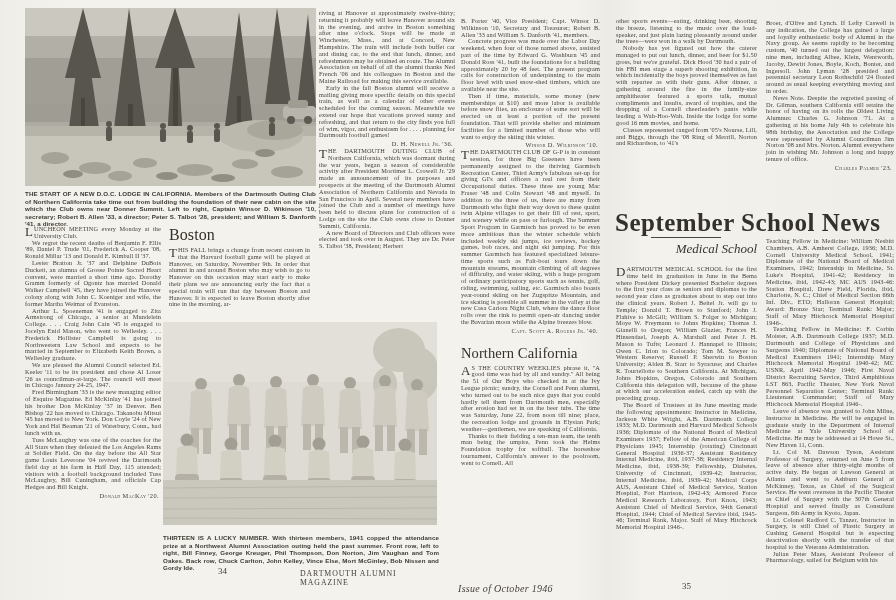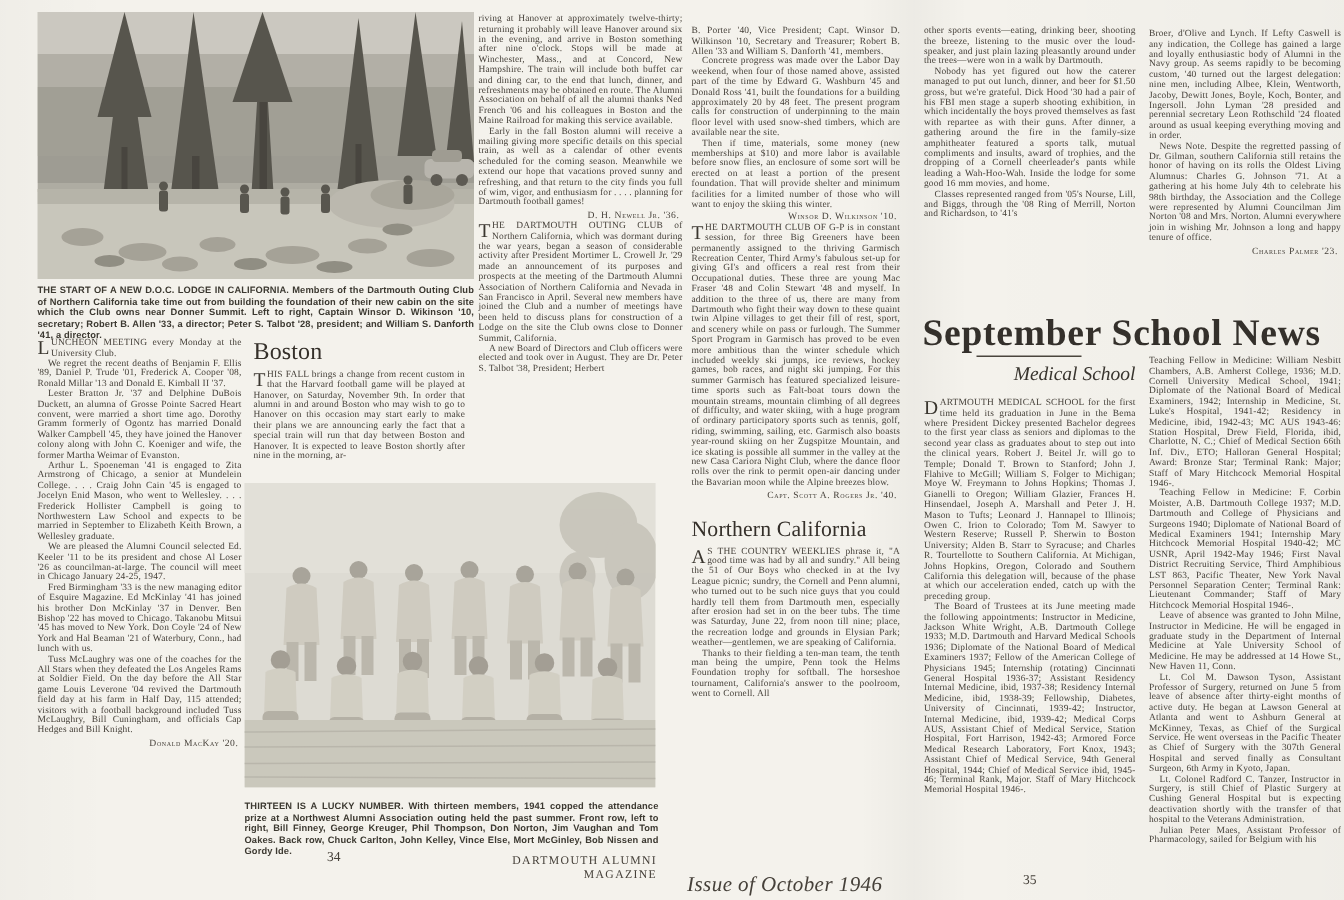--- a/index.html
+++ b/index.html
@@ -69,25 +69,25 @@
     border-top:1.5px solid #4a453d;
   }
   .sub-heading{
     position:absolute;left:616px;top:242px;width:141px;
     text-align:right;font-style:italic;
     font-size:13px;line-height:14px;color:#38342e;
   }
   .footer-num{position:absolute;font-size:9px;color:#46413a;}
   .footer-mag{
     position:absolute;left:300px;top:569px;width:138px;
-    text-align:right;font-size:7.8px;letter-spacing:0.9px;color:#46413a;
+    font-size:7.8px;letter-spacing:0.9px;color:#46413a;
   }
   .footer-issue{
     position:absolute;left:458px;top:583px;
-    font-style:italic;font-size:14px;letter-spacing:0.3px;color:#46413a;
+    font-style:italic;font-size:10px;letter-spacing:0.3px;color:#46413a;
   }
   
   #col1{left:25px;top:226px;width:136px;}
   #col2{left:169px;top:226px;width:141px;}
   #col3{left:319px;top:10px;width:136px;}
   #col4{left:461px;top:18px;width:139px;}
   #col5top{left:616px;top:18px;width:141px;}
   #col5med{left:616px;top:266px;width:141px;}
   #col6top{left:766px;top:20px;width:128px;}
   #col6med{left:766px;top:238px;width:128px;}

